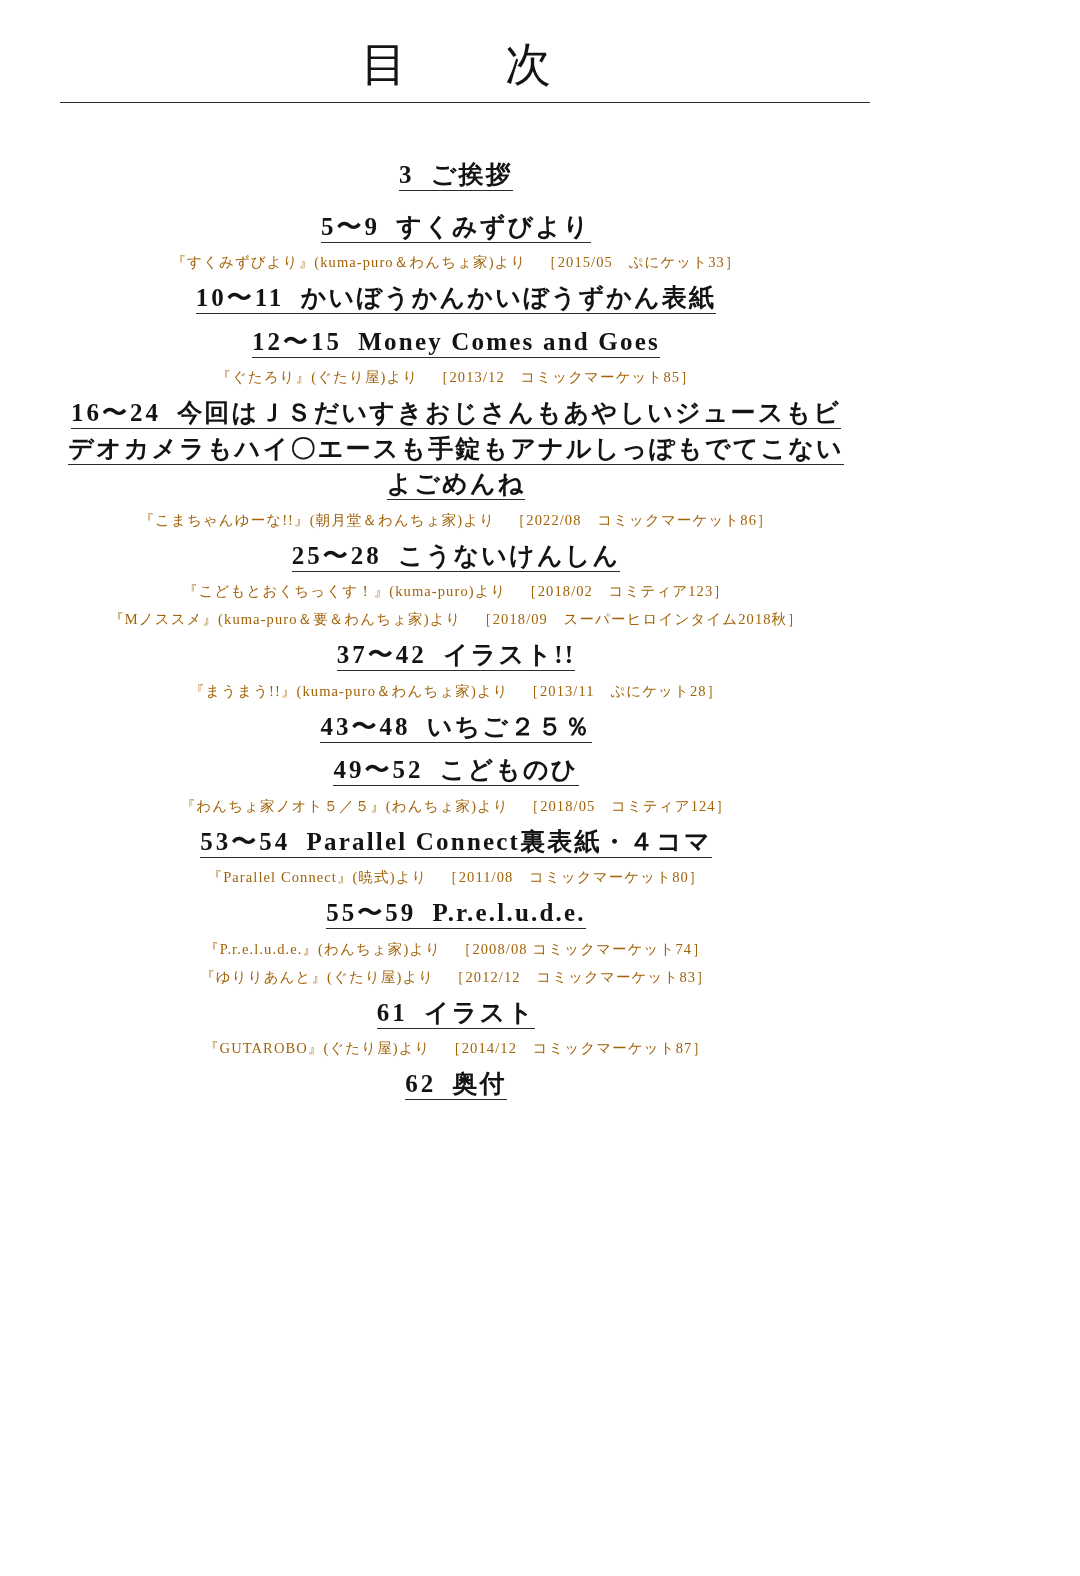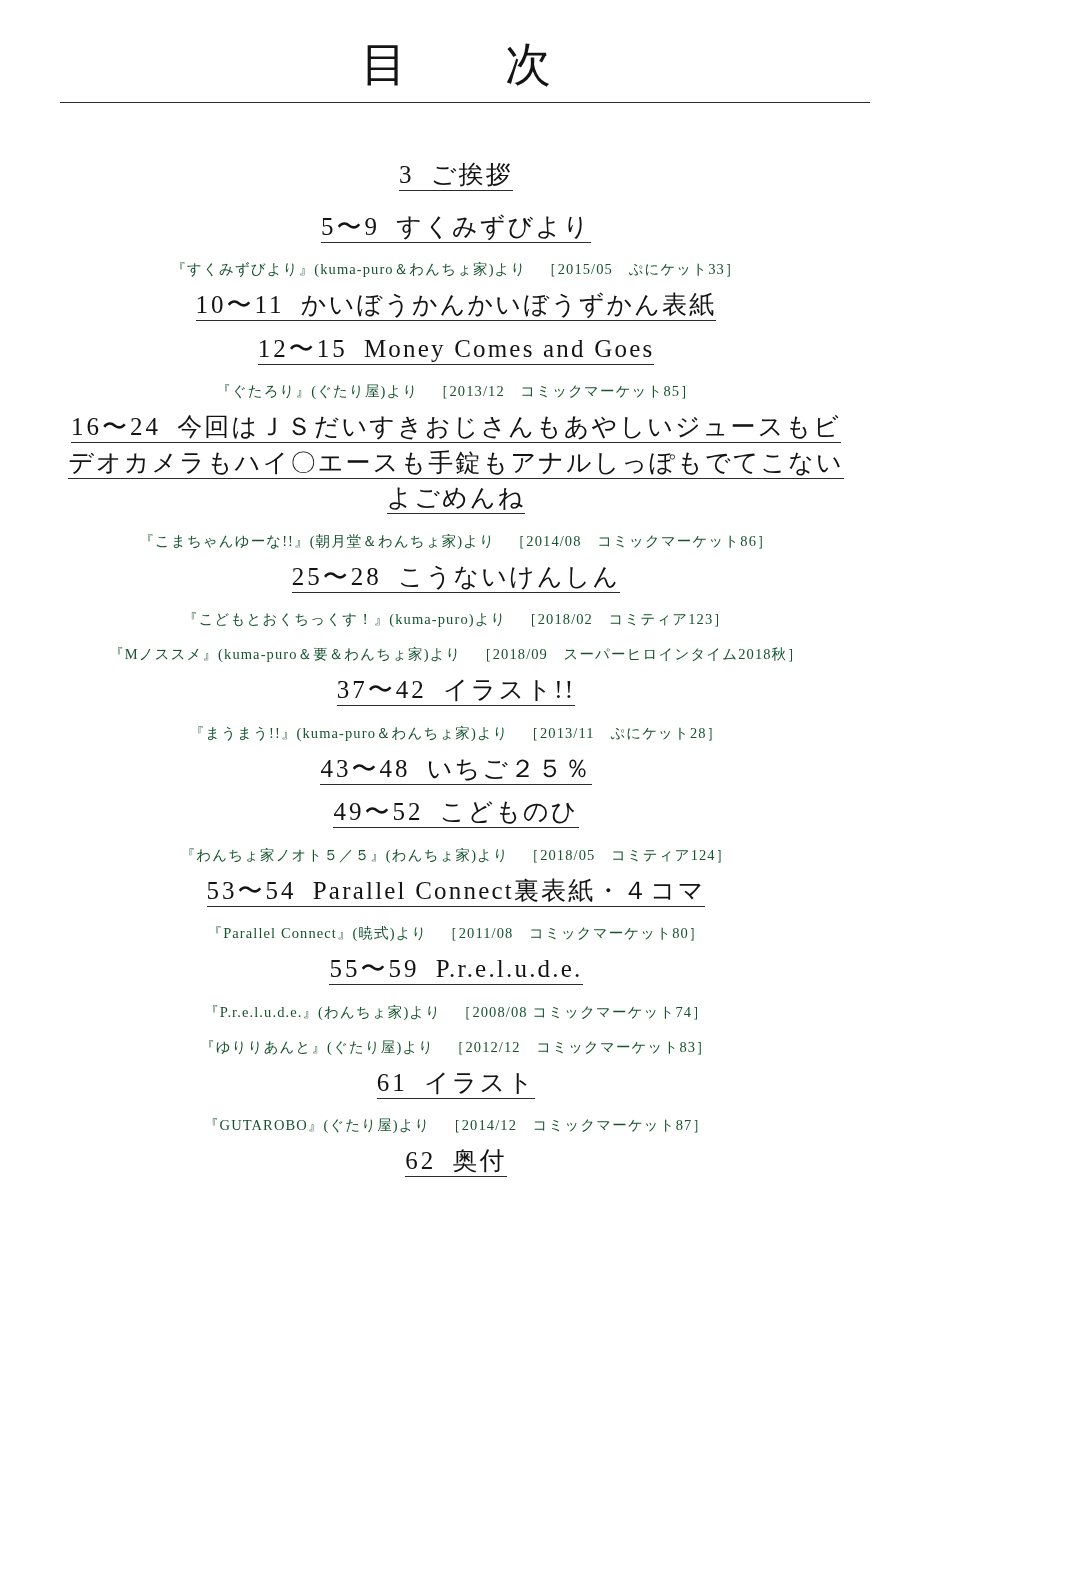--- a/index.html
+++ b/index.html
@@ -43,38 +43,39 @@
   .entry {
     text-align: center;
     margin-bottom: 8px;
   }
   .entry-line {
     font-size: 25px;
     letter-spacing: 2.2px;
     color: #141414;
     line-height: 1.42;
     display: block;
+    font-weight: bold;
   }
   .entry-head {
     display: inline;
     border-bottom: 1.3px solid #2b2b2b;
     padding-bottom: 2px;
   }
   .entry-head .pages {
     letter-spacing: 3px;
   }
   .entry-head .gap {
     letter-spacing: 10px;
   }
   .entry-sub {
     display: block;
     font-size: 14.5px;
     letter-spacing: 1.1px;
-    color: #14532d;
-    margin-top: 16px;
+    color: #a16207;
+    margin-top: 9px;
   }
   .entry.no-sub {
     margin-bottom: 16px;
   }
   .two-line .entry-head {
     display: inline;
     box-decoration-break: clone;
     -webkit-box-decoration-break: clone;
   }
   .spacer-top { margin-top: 30px; }
@@ -112,21 +113,21 @@
       <span class="entry-line">
         <span class="entry-head"><span class="pages">12〜15</span><span class="gap">&nbsp;</span><span>Money Comes and Goes</span></span>
       </span>
       <span class="entry-sub">『ぐたろり』(ぐたり屋)より　［2013/12　コミックマーケット85］</span>
     </div>
 
     <div class="entry two-line">
       <span class="entry-line">
         <span class="entry-head"><span class="pages">16〜24</span><span class="gap">&nbsp;</span><span>今回はＪＳだいすきおじさんもあやしいジュースもビデオカメラもハイ〇エースも手錠もアナルしっぽもでてこないよごめんね</span></span>
       </span>
-      <span class="entry-sub">『こまちゃんゆーな!!』(朝月堂＆わんちょ家)より　［2014/08　コミックマーケット86］</span>
+      <span class="entry-sub">『こまちゃんゆーな!!』(朝月堂＆わんちょ家)より　［2022/08　コミックマーケット86］</span>
     </div>
 
     <div class="entry">
       <span class="entry-line">
         <span class="entry-head"><span class="pages">25〜28</span><span class="gap">&nbsp;</span><span>こうないけんしん</span></span>
       </span>
       <span class="entry-sub">『こどもとおくちっくす！』(kuma-puro)より　［2018/02　コミティア123］</span>
     </div>
 
     <div class="entry">

